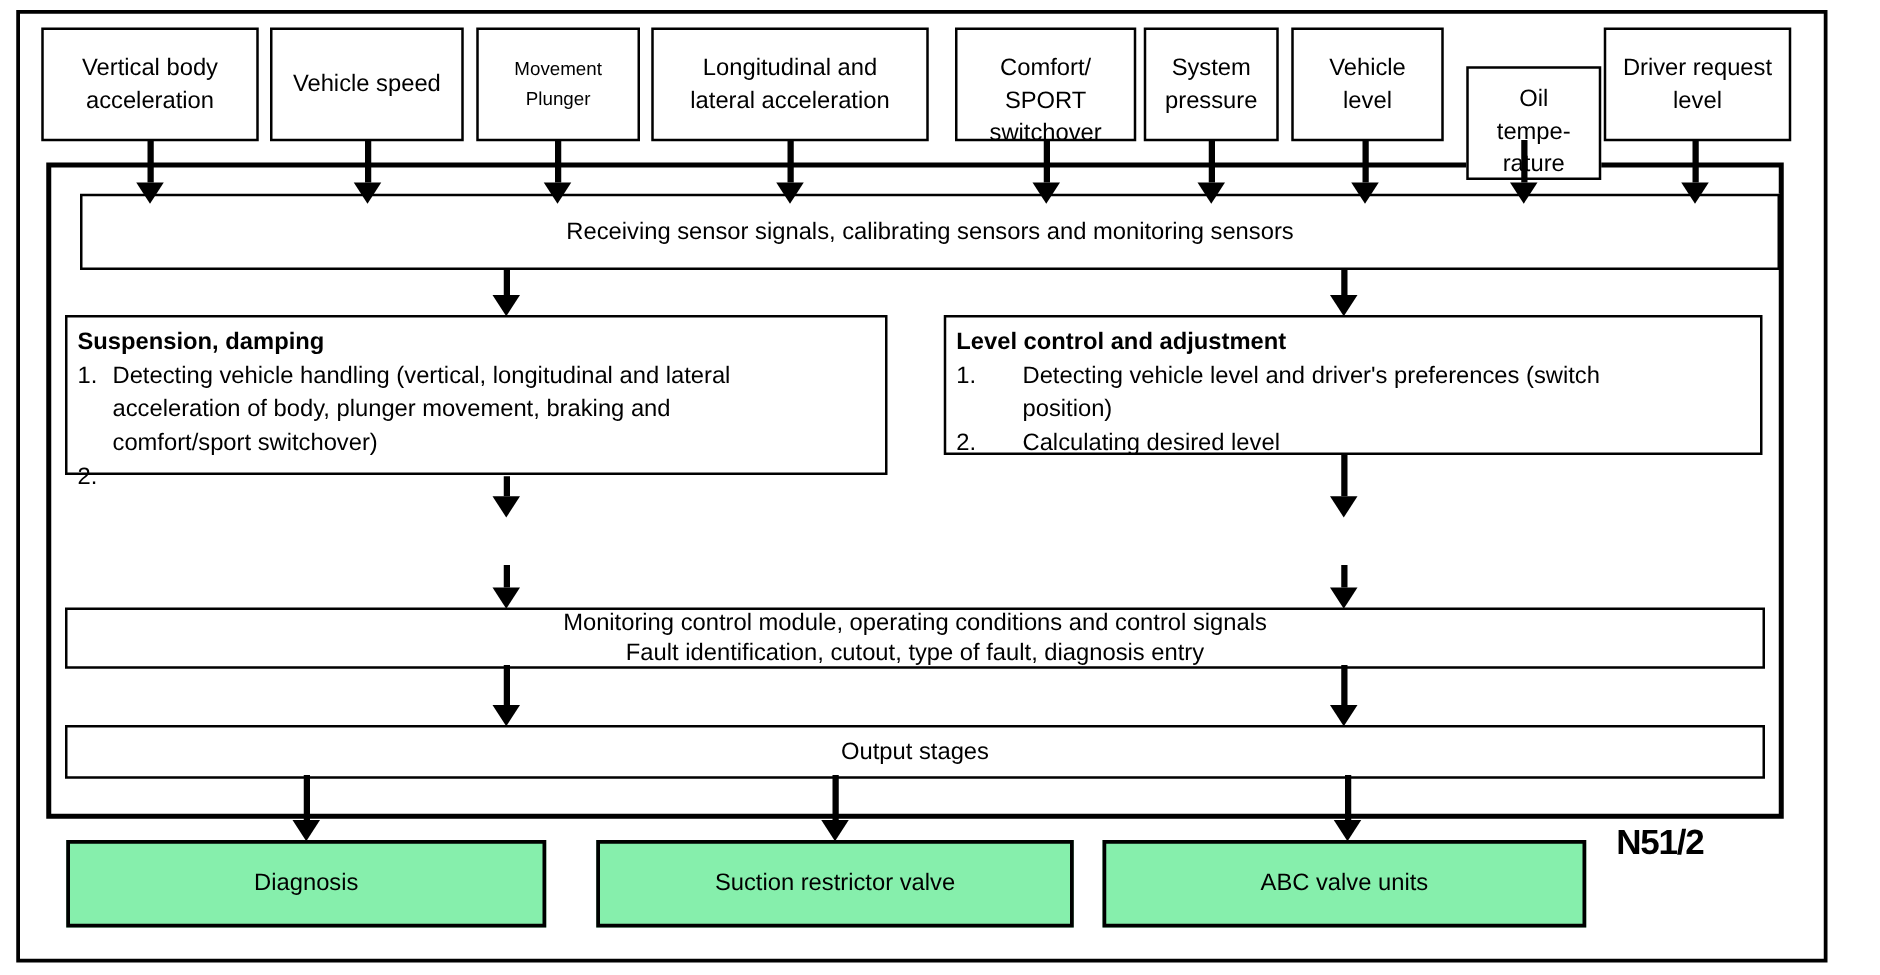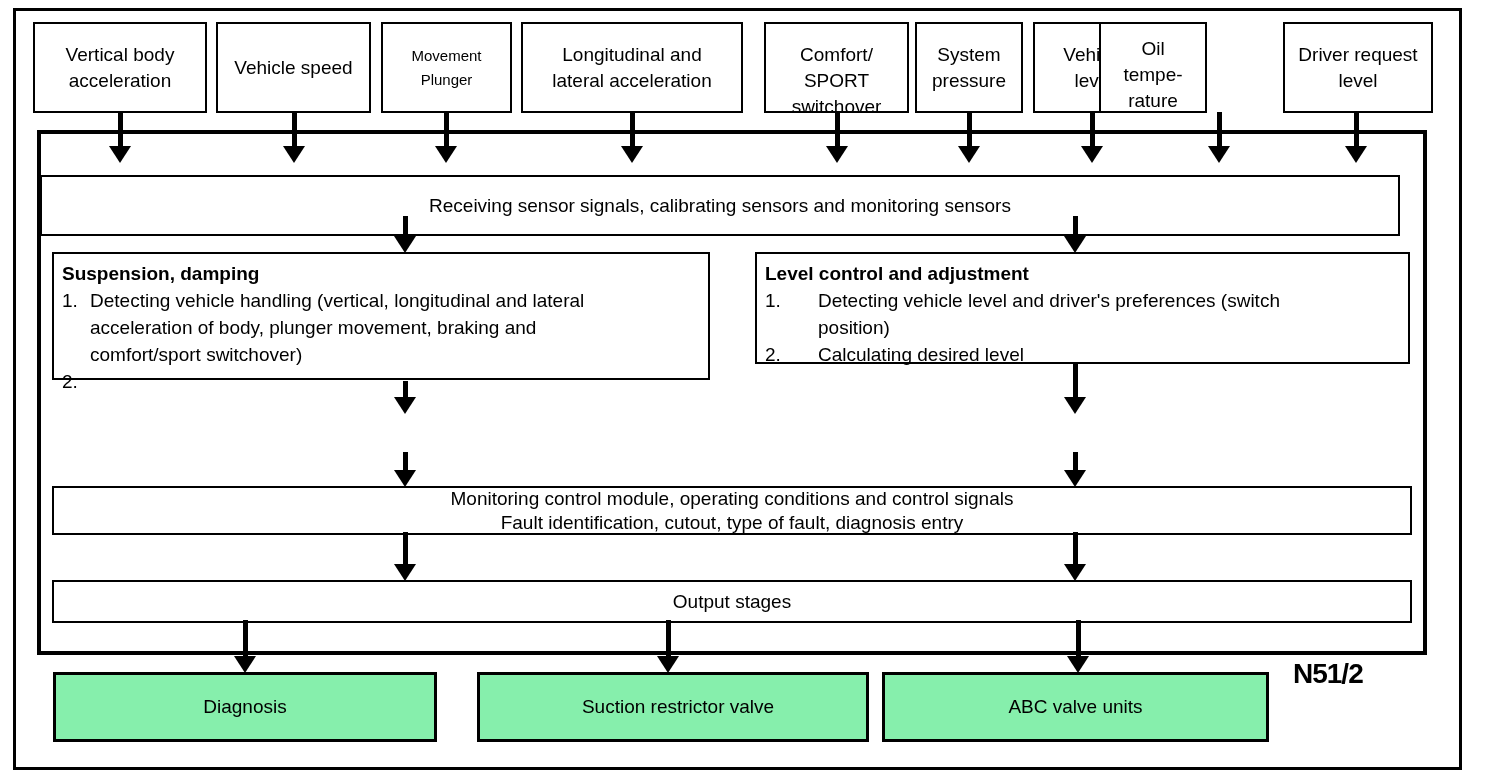--- a/index.html
+++ b/index.html
@@ -41,29 +41,29 @@
 Plunger</div>
   <div class="sensor" style="left:521px;width:218px;">Longitudinal and
 lateral acceleration</div>
   <div class="sensor" style="left:764px;width:141px;align-items:flex-start;padding-top:18px;height:69px;">Comfort/
 SPORT
 switchover</div>
   <div class="sensor" style="left:915px;width:104px;">System
 pressure</div>
   <div class="sensor" style="left:1033px;width:118px;">Vehicle
 level</div>
-  <div class="sensor" style="left:1099px;width:104px;align-items:flex-start;padding-top:12px;height:75px;">Oil
+  <div class="sensor" style="left:1173px;width:104px;align-items:flex-start;padding-top:12px;height:75px;margin-top:31px;">Oil
 tempe-
 rature</div>
   <div class="sensor" style="left:1283px;width:146px;">Driver request
 level</div>
 
   <div class="module"></div>
 
-  <div class="bar" style="left:40px;top:155px;width:1356px;height:57px;margin-top:20px;">
+  <div class="bar" style="left:64px;top:155px;width:1356px;height:57px;">
     <span>Receiving sensor signals, calibrating sensors and monitoring sensors</span>
   </div>
 
   <div class="procbox" style="left:52px;top:252px;width:658px;height:128px;">
     <div class="title">Suspension, damping</div>
     <div class="li">
       <span class="num" style="width:28px;">1.</span>
       <span class="txt">Detecting vehicle handling (vertical, longitudinal and lateral
 acceleration of body, plunger movement, braking and
 comfort/sport switchover)</span>
@@ -92,21 +92,21 @@
 Fault identification, cutout, type of fault, diagnosis entry</span>
   </div>
 
   <div class="bar" style="left:52px;top:580px;width:1356px;height:39px;text-align:center;">
     <span>Output stages</span>
   </div>
 
   <div class="outbox" style="left:53px;width:378px;">
     <span>Diagnosis</span>
   </div>
-  <div class="outbox" style="left:477px;width:376px;padding-left:10px;">
+  <div class="outbox" style="left:477px;width:376px;">
     <span>Suction restrictor valve</span>
   </div>
   <div class="outbox" style="left:882px;width:381px;">
     <span>ABC valve units</span>
   </div>
 
   <div class="modid">N51/2</div>
 
   <div class="arrow" style="left:109px;top:112px;height:51px;">
       <div class="stem"></div>

